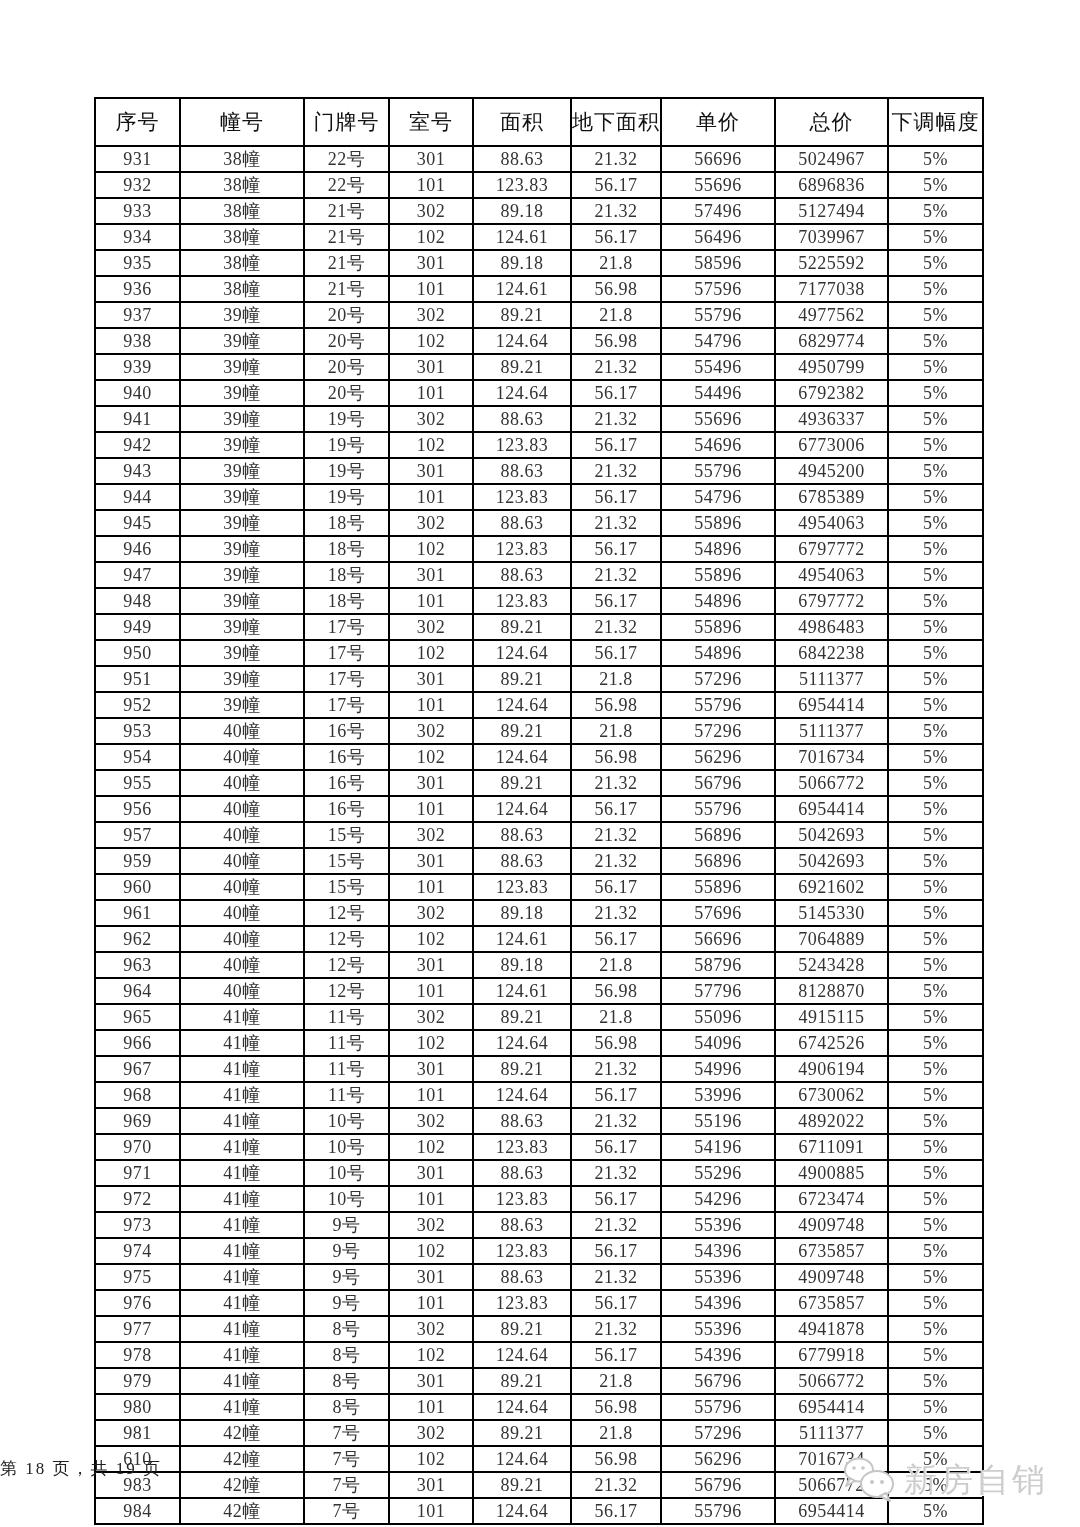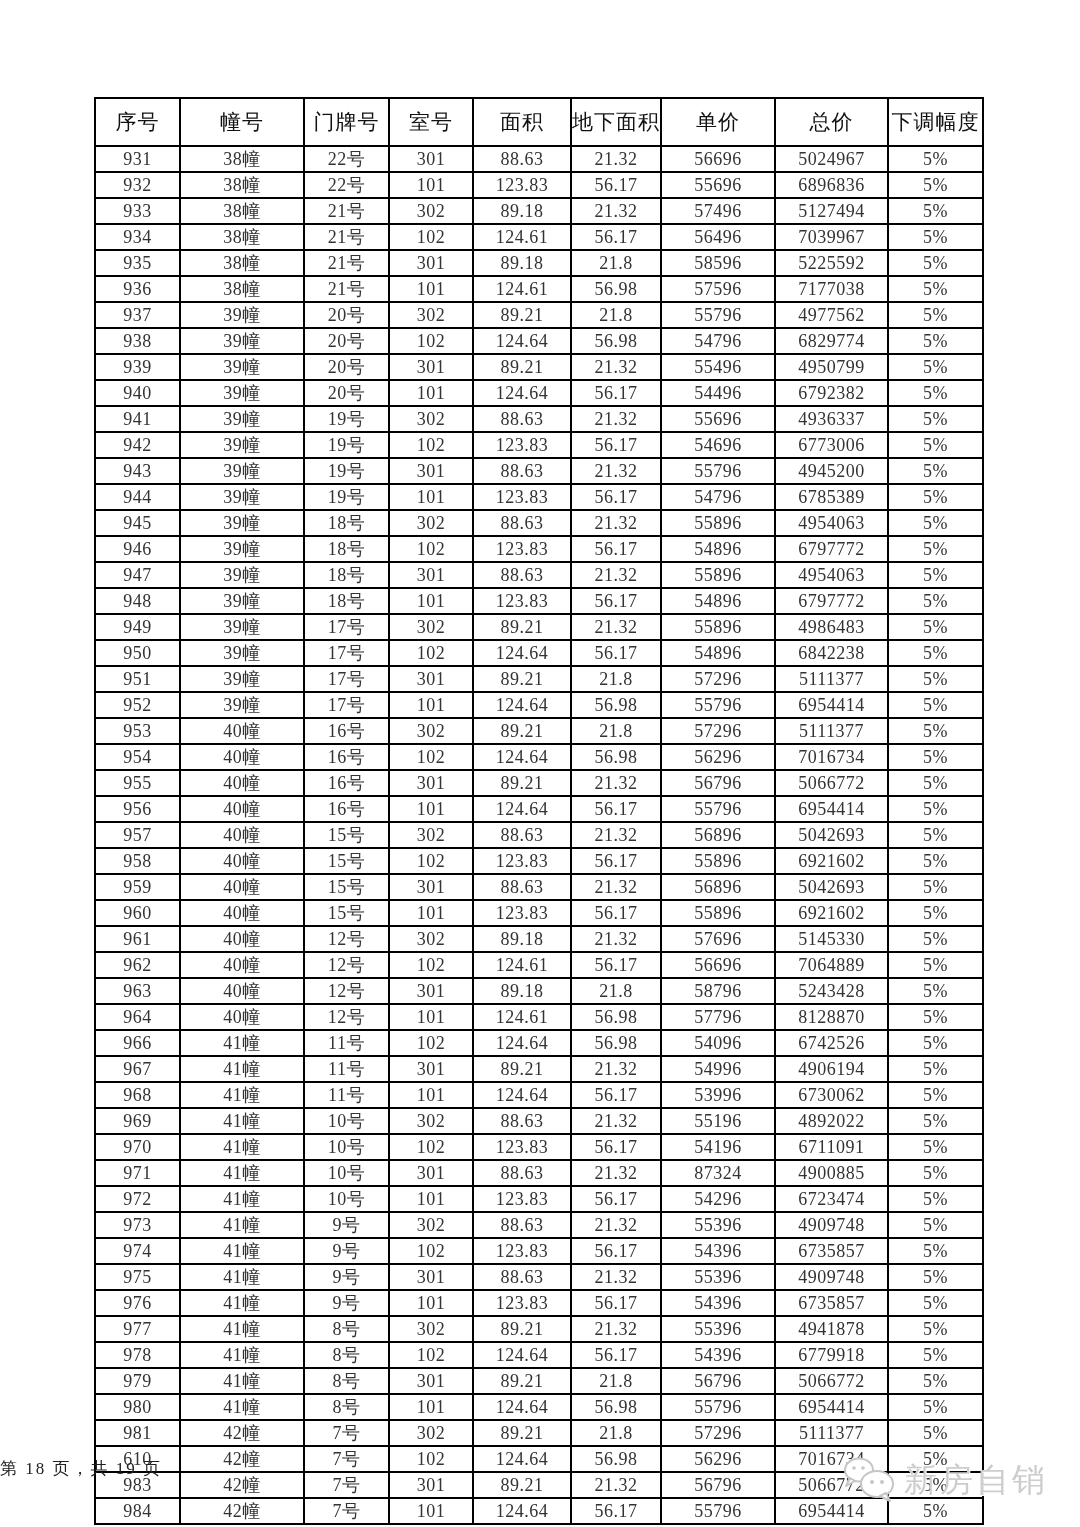--- a/index.html
+++ b/index.html
@@ -398,31 +398,20 @@
           <td>40幢</td>
           <td>15号</td>
           <td>302</td>
           <td>88.63</td>
           <td>21.32</td>
           <td>56896</td>
           <td>5042693</td>
           <td>5%</td>
         </tr>
         <tr>
-          <td>958</td>
-          <td>40幢</td>
-          <td>15号</td>
-          <td>102</td>
-          <td>123.83</td>
-          <td>56.17</td>
-          <td>55896</td>
-          <td>6921602</td>
-          <td>5%</td>
-        </tr>
-        <tr>
           <td>959</td>
           <td>40幢</td>
           <td>15号</td>
           <td>301</td>
           <td>88.63</td>
           <td>21.32</td>
           <td>56896</td>
           <td>5042693</td>
           <td>5%</td>
         </tr>
@@ -475,20 +464,31 @@
           <td>40幢</td>
           <td>12号</td>
           <td>101</td>
           <td>124.61</td>
           <td>56.98</td>
           <td>57796</td>
           <td>8128870</td>
           <td>5%</td>
         </tr>
         <tr>
+          <td>965</td>
+          <td>41幢</td>
+          <td>11号</td>
+          <td>302</td>
+          <td>89.21</td>
+          <td>21.8</td>
+          <td>55096</td>
+          <td>4915115</td>
+          <td>5%</td>
+        </tr>
+        <tr>
           <td>966</td>
           <td>41幢</td>
           <td>11号</td>
           <td>102</td>
           <td>124.64</td>
           <td>56.98</td>
           <td>54096</td>
           <td>6742526</td>
           <td>5%</td>
         </tr>
@@ -536,21 +536,21 @@
           <td>6711091</td>
           <td>5%</td>
         </tr>
         <tr>
           <td>971</td>
           <td>41幢</td>
           <td>10号</td>
           <td>301</td>
           <td>88.63</td>
           <td>21.32</td>
-          <td>87324</td>
+          <td>55296</td>
           <td>4900885</td>
           <td>5%</td>
         </tr>
         <tr>
           <td>972</td>
           <td>41幢</td>
           <td>10号</td>
           <td>101</td>
           <td>123.83</td>
           <td>56.17</td>

